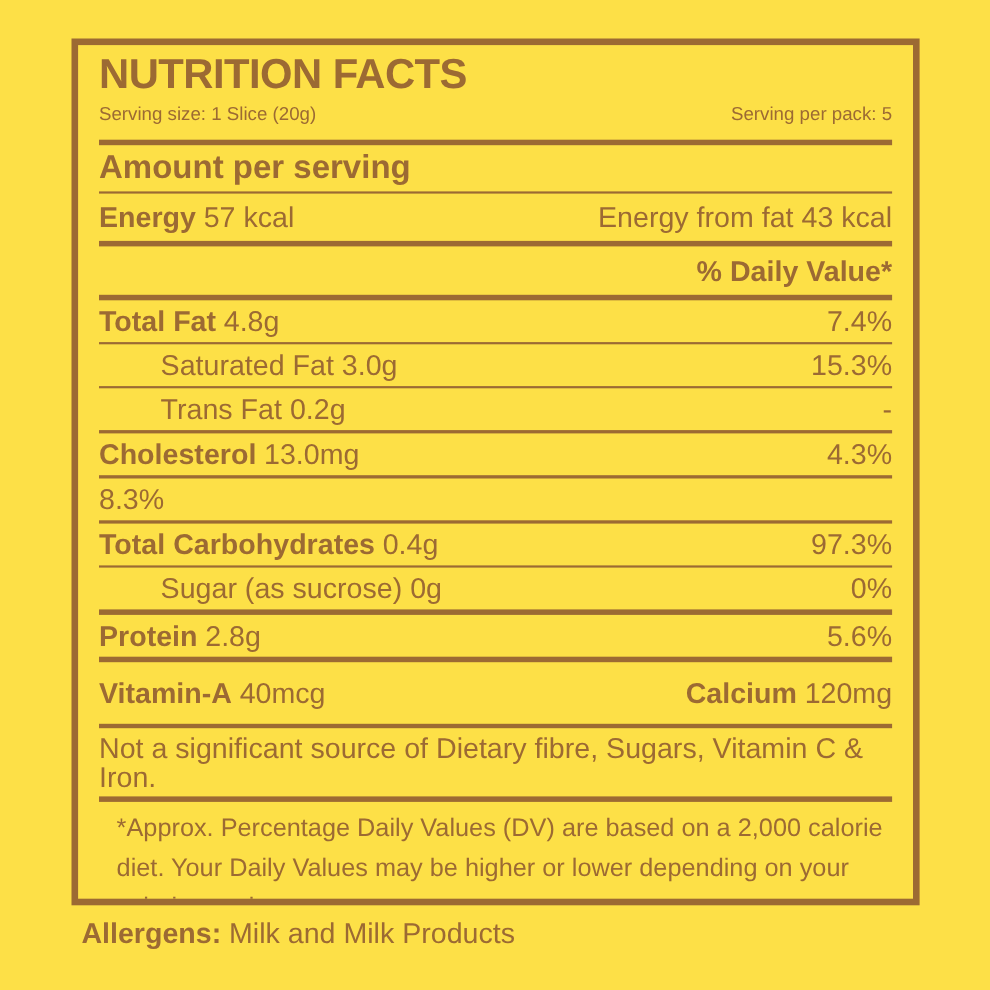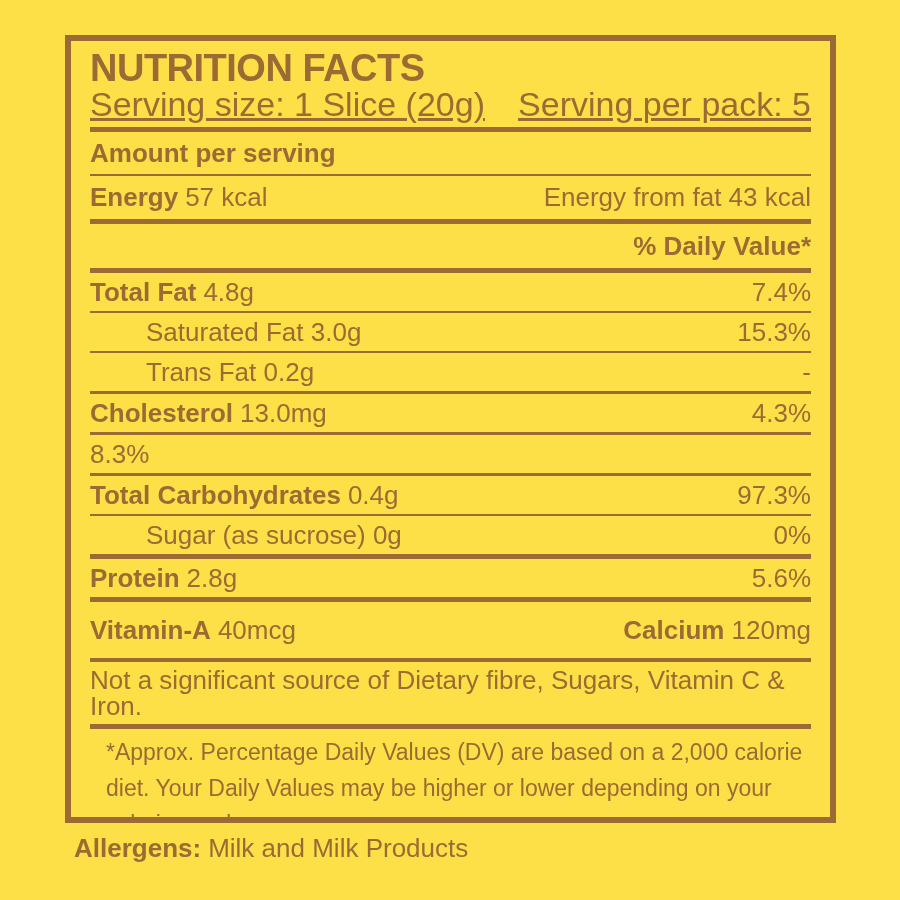--- a/index.html
+++ b/index.html
@@ -21,30 +21,30 @@
     display: flex; flex-direction: column;
     overflow: hidden;
   }
 
   .title {
     font-size: 38px; font-weight: bold; letter-spacing: -0.5px;
     margin-top: 6px; line-height: 42px;
   }
   .serving-row {
     display: flex; justify-content: space-between;
-    font-size: 34px; line-height: 30px; margin-bottom: 8px; text-decoration: underline;
+    font-size: 17px; line-height: 30px; margin-bottom: 8px;
   }
 
   .divider { background: var(--brand); flex: 0 0 auto; }
   .divider.thick { height: 5px; }
   .divider.med   { height: 3px; }
   .divider.med4  { height: 4px; }
   .divider.thin  { height: 2px; }
 
-  .amount { font-weight: bold; font-size: 26px; padding: 8px 0; line-height: 26px; }
+  .amount { font-weight: bold; font-size: 30px; padding: 8px 0; line-height: 26px; }
 
   .energy-row {
     display: flex; justify-content: space-between;
     font-size: 26px; padding: 8px 0 9px 0; line-height: 26px;
   }
 
   .dv-header { text-align: right; font-weight: bold; font-size: 26px; padding: 9px 0; line-height: 26px; }
 
   .nrow {
     display: flex; justify-content: space-between; align-items: center;

